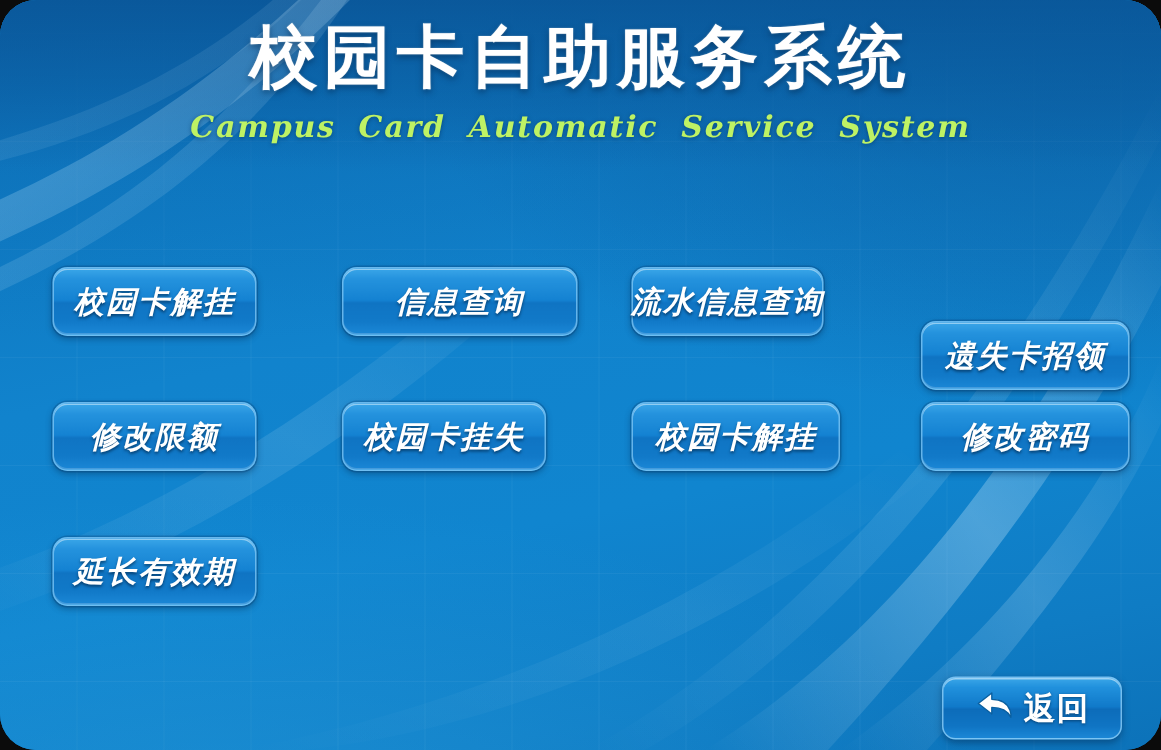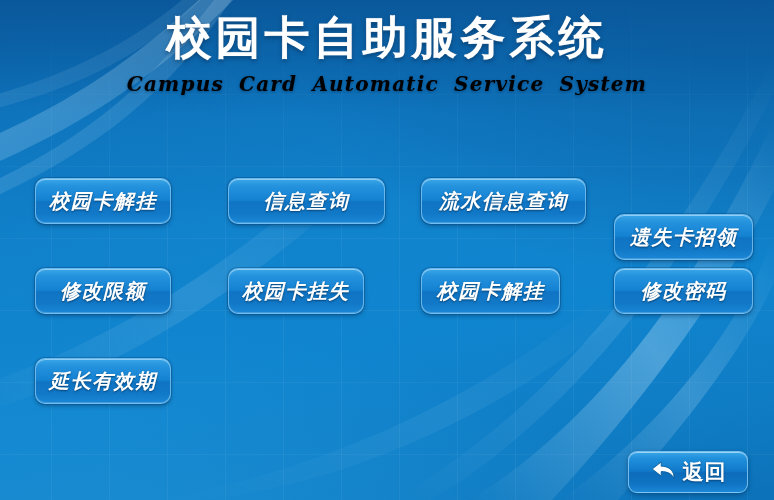--- a/index.html
+++ b/index.html
@@ -8,20 +8,21 @@
     background: #0b0b0b;
   }
   #screen {
     position: relative;
     width: 774px;
     height: 500px;
     overflow: hidden;
     font-family: "DejaVu Sans", "Liberation Sans", sans-serif;
     background: #0b79c9;
     user-select: none;
+    border-radius: 24px;
   }
 
   
   .bg-base {
     position: absolute;
     inset: 0;
     background:
       radial-gradient(ellipse 120% 90% at 18% 120%, rgba(40,160,225,0.55) 0%, rgba(40,160,225,0.0) 60%),
       radial-gradient(ellipse 90% 70% at 95% 10%, rgba(8,78,140,0.55) 0%, rgba(8,78,140,0.0) 65%),
       linear-gradient(168deg, #0d6cb4 0%, #0e77bf 16%, #1183cd 42%, #1085cf 64%, #0f7cc4 85%, #0c72b9 100%);
@@ -72,21 +73,21 @@
     text-shadow: 0 2px 4px rgba(2,38,76,0.55), 0 0 1px rgba(255,255,255,0.6);
     white-space: nowrap;
   }
   .title-en {
     margin-top: 5px;
     font-family: "DejaVu Serif", "Liberation Serif", serif;
     font-style: italic;
     font-weight: bold;
     font-size: 20px;
     line-height: 26px;
-    color: #000000;
+    color: #bef264;
     letter-spacing: 1.2px;
     word-spacing: 7px;
     text-shadow: 0 1px 3px rgba(2,38,76,0.5);
     white-space: nowrap;
   }
 
   
   .menu {
     position: absolute;
     left: 0; top: 0;
@@ -213,21 +214,21 @@
     <div class="title-en">Campus Card Automatic Service System</div>
   </div>
 
   <div class="menu" id="menu-container">
       <div class="btn" style="left: 35px; top: 178px; width: 136px;">
         <span class="btn-label">校园卡解挂</span>
       </div>
       <div class="btn" style="left: 228px; top: 178px; width: 157px;">
         <span class="btn-label">信息查询</span>
       </div>
-      <div class="btn" style="left: 421px; top: 178px; width: 165px;">
+      <div class="btn" style="left: 421px; top: 178px; width: 128px;">
         <span class="btn-label">流水信息查询</span>
       </div>
       <div class="btn" style="left: 614px; top: 178px; width: 139px; margin-top: 36px;">
         <span class="btn-label">遗失卡招领</span>
       </div>
       <div class="btn" style="left: 35px; top: 268px; width: 136px;">
         <span class="btn-label">修改限额</span>
       </div>
       <div class="btn" style="left: 228px; top: 268px; width: 136px;">
         <span class="btn-label">校园卡挂失</span>

